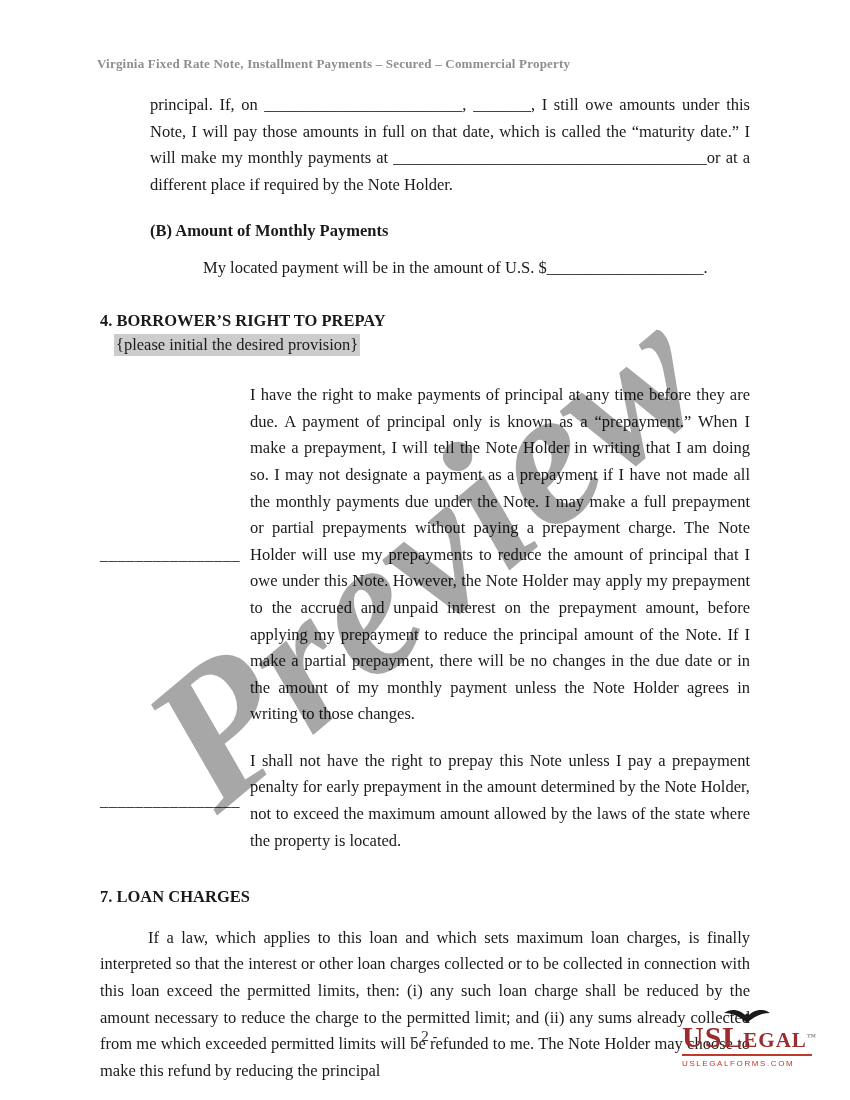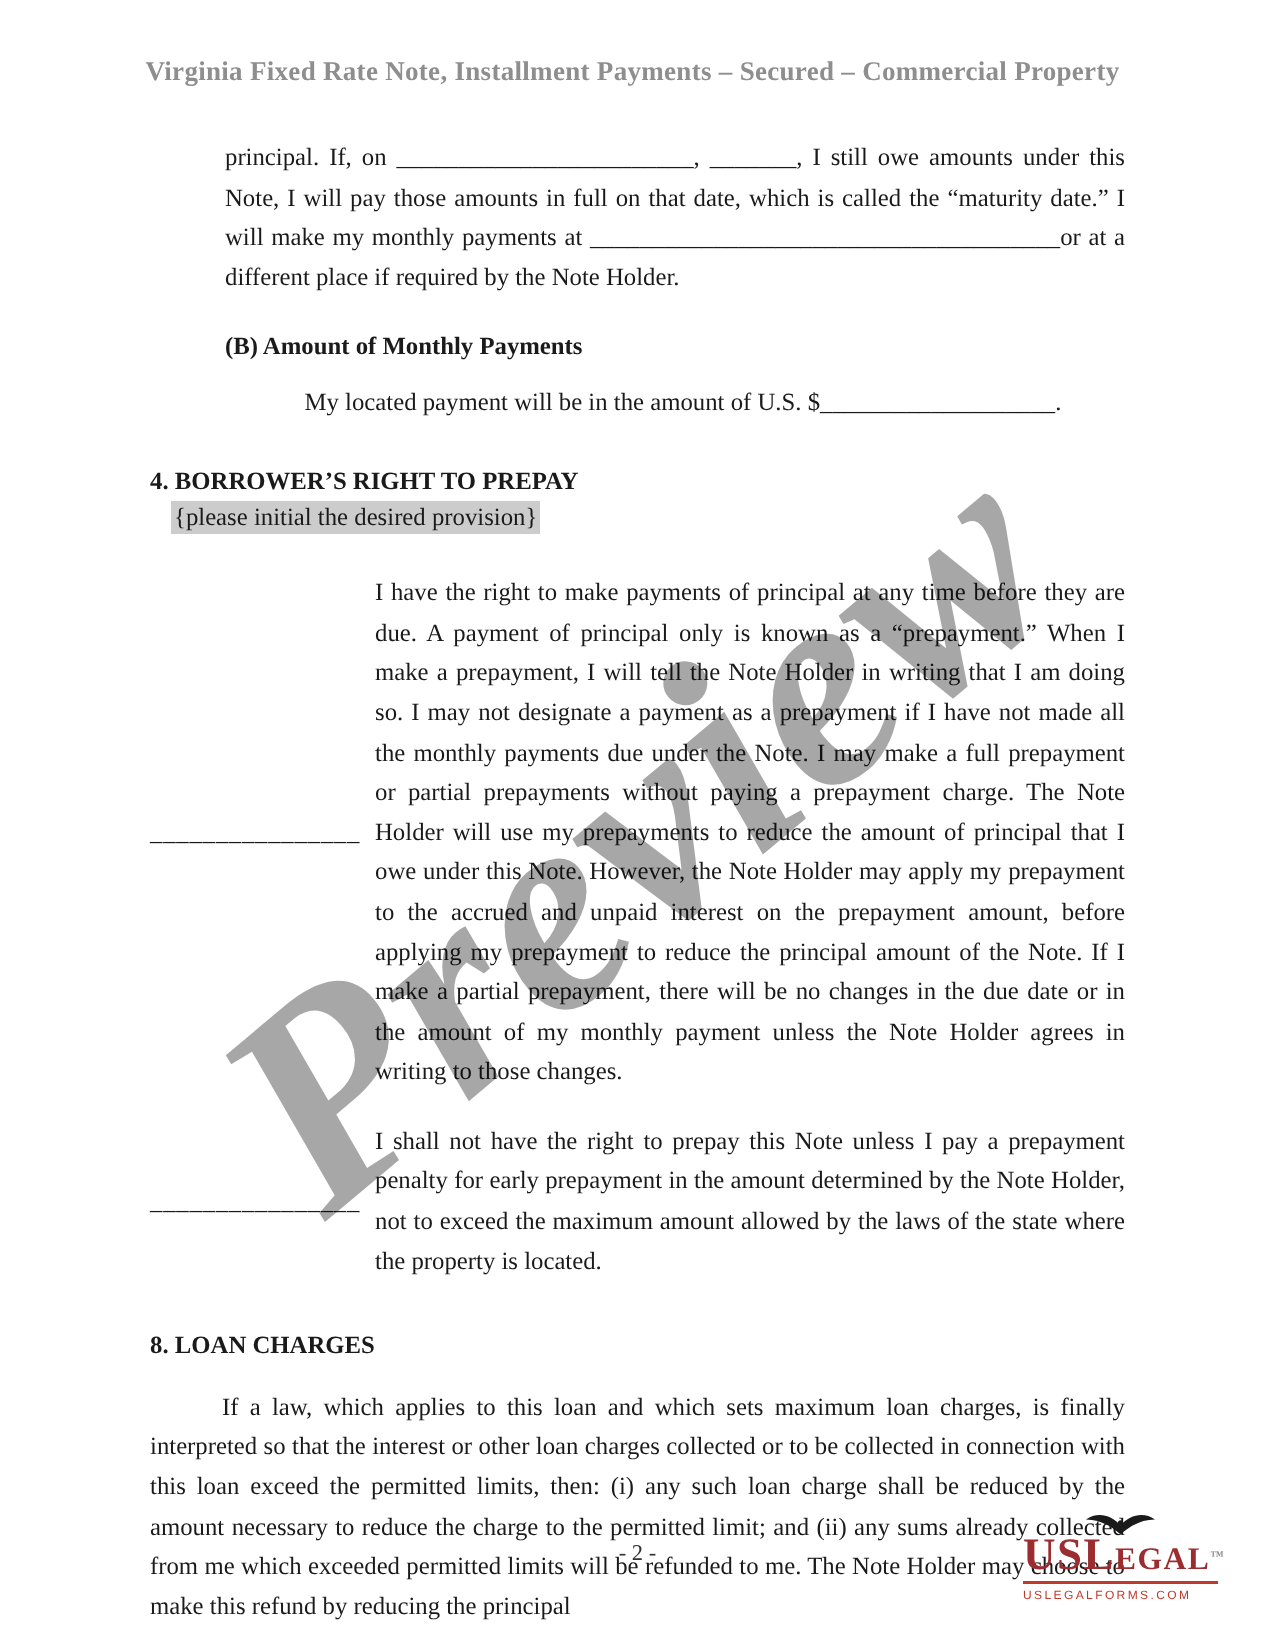--- a/index.html
+++ b/index.html
@@ -9,24 +9,24 @@
     position: relative;
     width: 850px;
     height: 1100px;
     margin: 0 auto;
     background: #ffffff;
     overflow: hidden;
     color: #1a1a1a;
   }
   .doc-header {
     position: absolute;
-    top: 37px;
+    top: 56px;
     left: 97px;
     right: 60px;
-    font-size: 18px;
+    font-size: 13px;
     font-weight: bold;
     color: #8e8e8e;
     letter-spacing: 0.2px;
   }
   .content {
     position: absolute;
     top: 92px;
     left: 100px;
     right: 100px;
     font-size: 16.5px;
@@ -143,21 +143,21 @@
     <div class="provision-row">
       <span class="initial-blank">________________</span>
       <p class="provision-text">I have the right to make payments of principal at any time before they are due. A payment of principal only is known as a “prepayment.” When I make a prepayment, I will tell the Note Holder in writing that I am doing so. I may not designate a payment as a prepayment if I have not made all the monthly payments due under the Note. I may make a full prepayment or partial prepayments without paying a prepayment charge. The Note Holder will use my prepayments to reduce the amount of principal that I owe under this Note. However, the Note Holder may apply my prepayment to the accrued and unpaid interest on the prepayment amount, before applying my prepayment to reduce the principal amount of the Note. If I make a partial prepayment, there will be no changes in the due date or in the amount of my monthly payment unless the Note Holder agrees in writing to those changes.</p>
     </div>
 
     <div class="provision-row second">
       <span class="initial-blank">________________</span>
       <p class="provision-text">I shall not have the right to prepay this Note unless I pay a prepayment penalty for early prepayment in the amount determined by the Note Holder, not to exceed the maximum amount allowed by the laws of the state where the property is located.</p>
     </div>
 
-    <p class="section5-title">8. LOAN CHARGES</p>
+    <p class="section5-title">7. LOAN CHARGES</p>
 
     <p class="para para-loan">If a law, which applies to this loan and which sets maximum loan charges, is finally interpreted so that the interest or other loan charges collected or to be collected in connection with this loan exceed the permitted limits, then: (i) any such loan charge shall be reduced by the amount necessary to reduce the charge to the permitted limit; and (ii) any sums already collected from me which exceeded permitted limits will be refunded to me. The Note Holder may choose to make this refund by reducing the principal</p>
 
   </div>
 
   <div class="watermark">Preview</div>
 
   <div class="page-number">- 2 -</div>
 
   <div class="logo-block">

